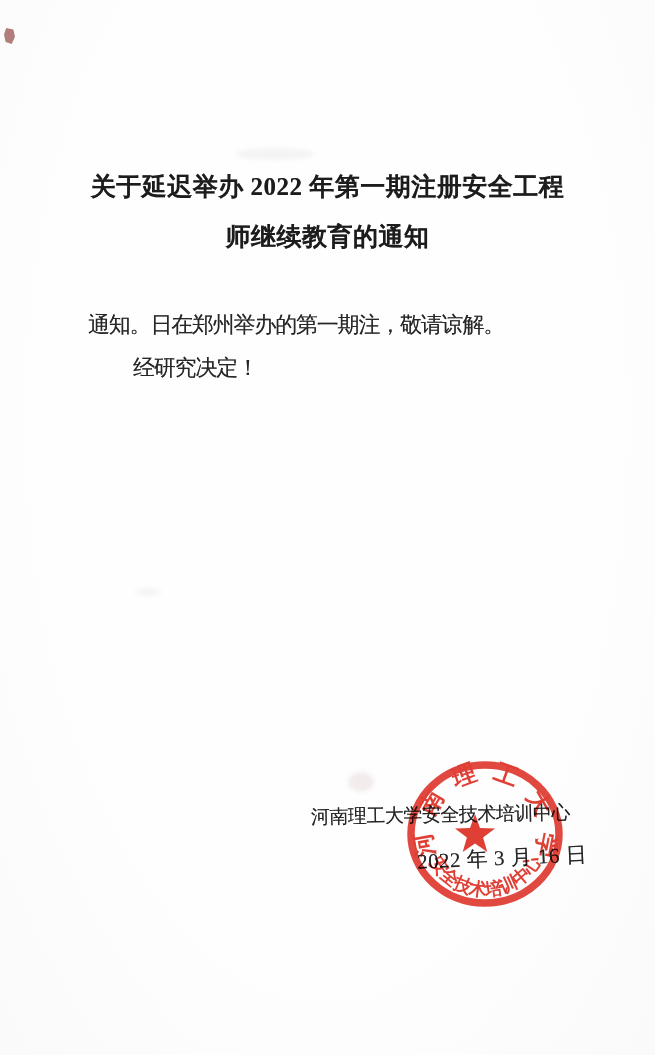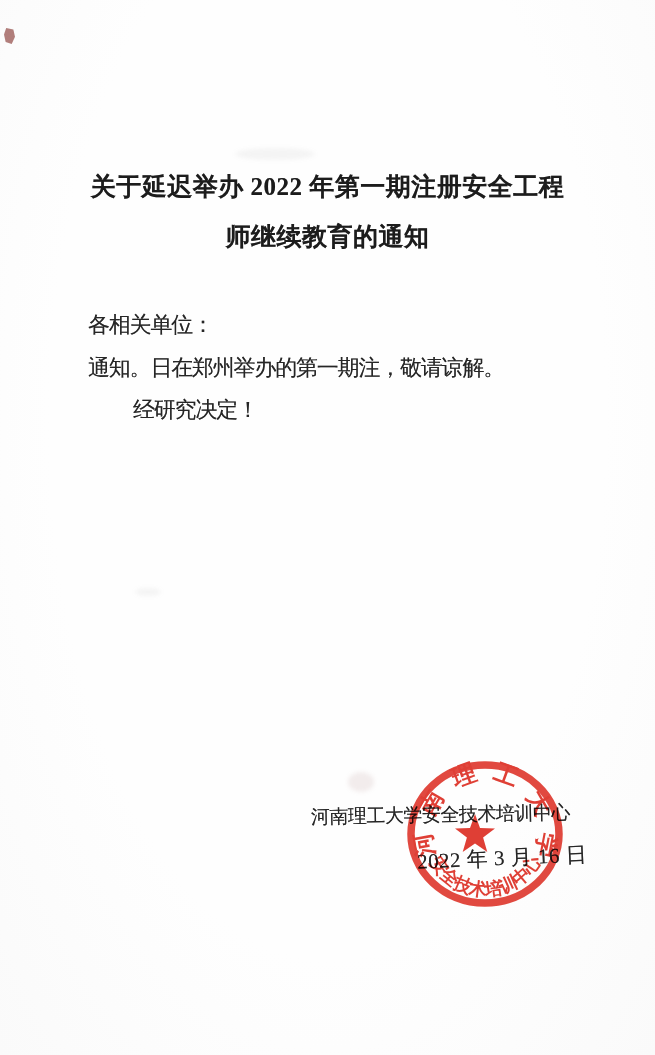--- a/index.html
+++ b/index.html
@@ -81,21 +81,20 @@
   <div class="smudge smudge-a"></div>
   <div class="smudge smudge-b"></div>
   <div class="smudge smudge-c"></div>
 
   <div class="doc-title">
     <div>关于延迟举办 2022 年第一期注册安全工程</div>
     <div>师继续教育的通知</div>
   </div>
 
   <div class="doc-body">
-    <div class="line">各相关单位：</div>
     <div class="line">通知。日在郑州举办的第一期注，敬请谅解。</div>
     <div class="line indent">经研究决定！</div>
   </div>
 
   <div class="sign-org">河南理工大学安全技术培训中心</div>
   <div class="sign-date">2022 年 3 月 16 日</div>
 
   <svg class="seal" viewBox="0 0 160 150" xmlns="http://www.w3.org/2000/svg" aria-hidden="true">
     <defs>
       <path id="sealTopArc" d="M 33 100 A 54 54 0 1 1 127 100" fill="none"></path>

